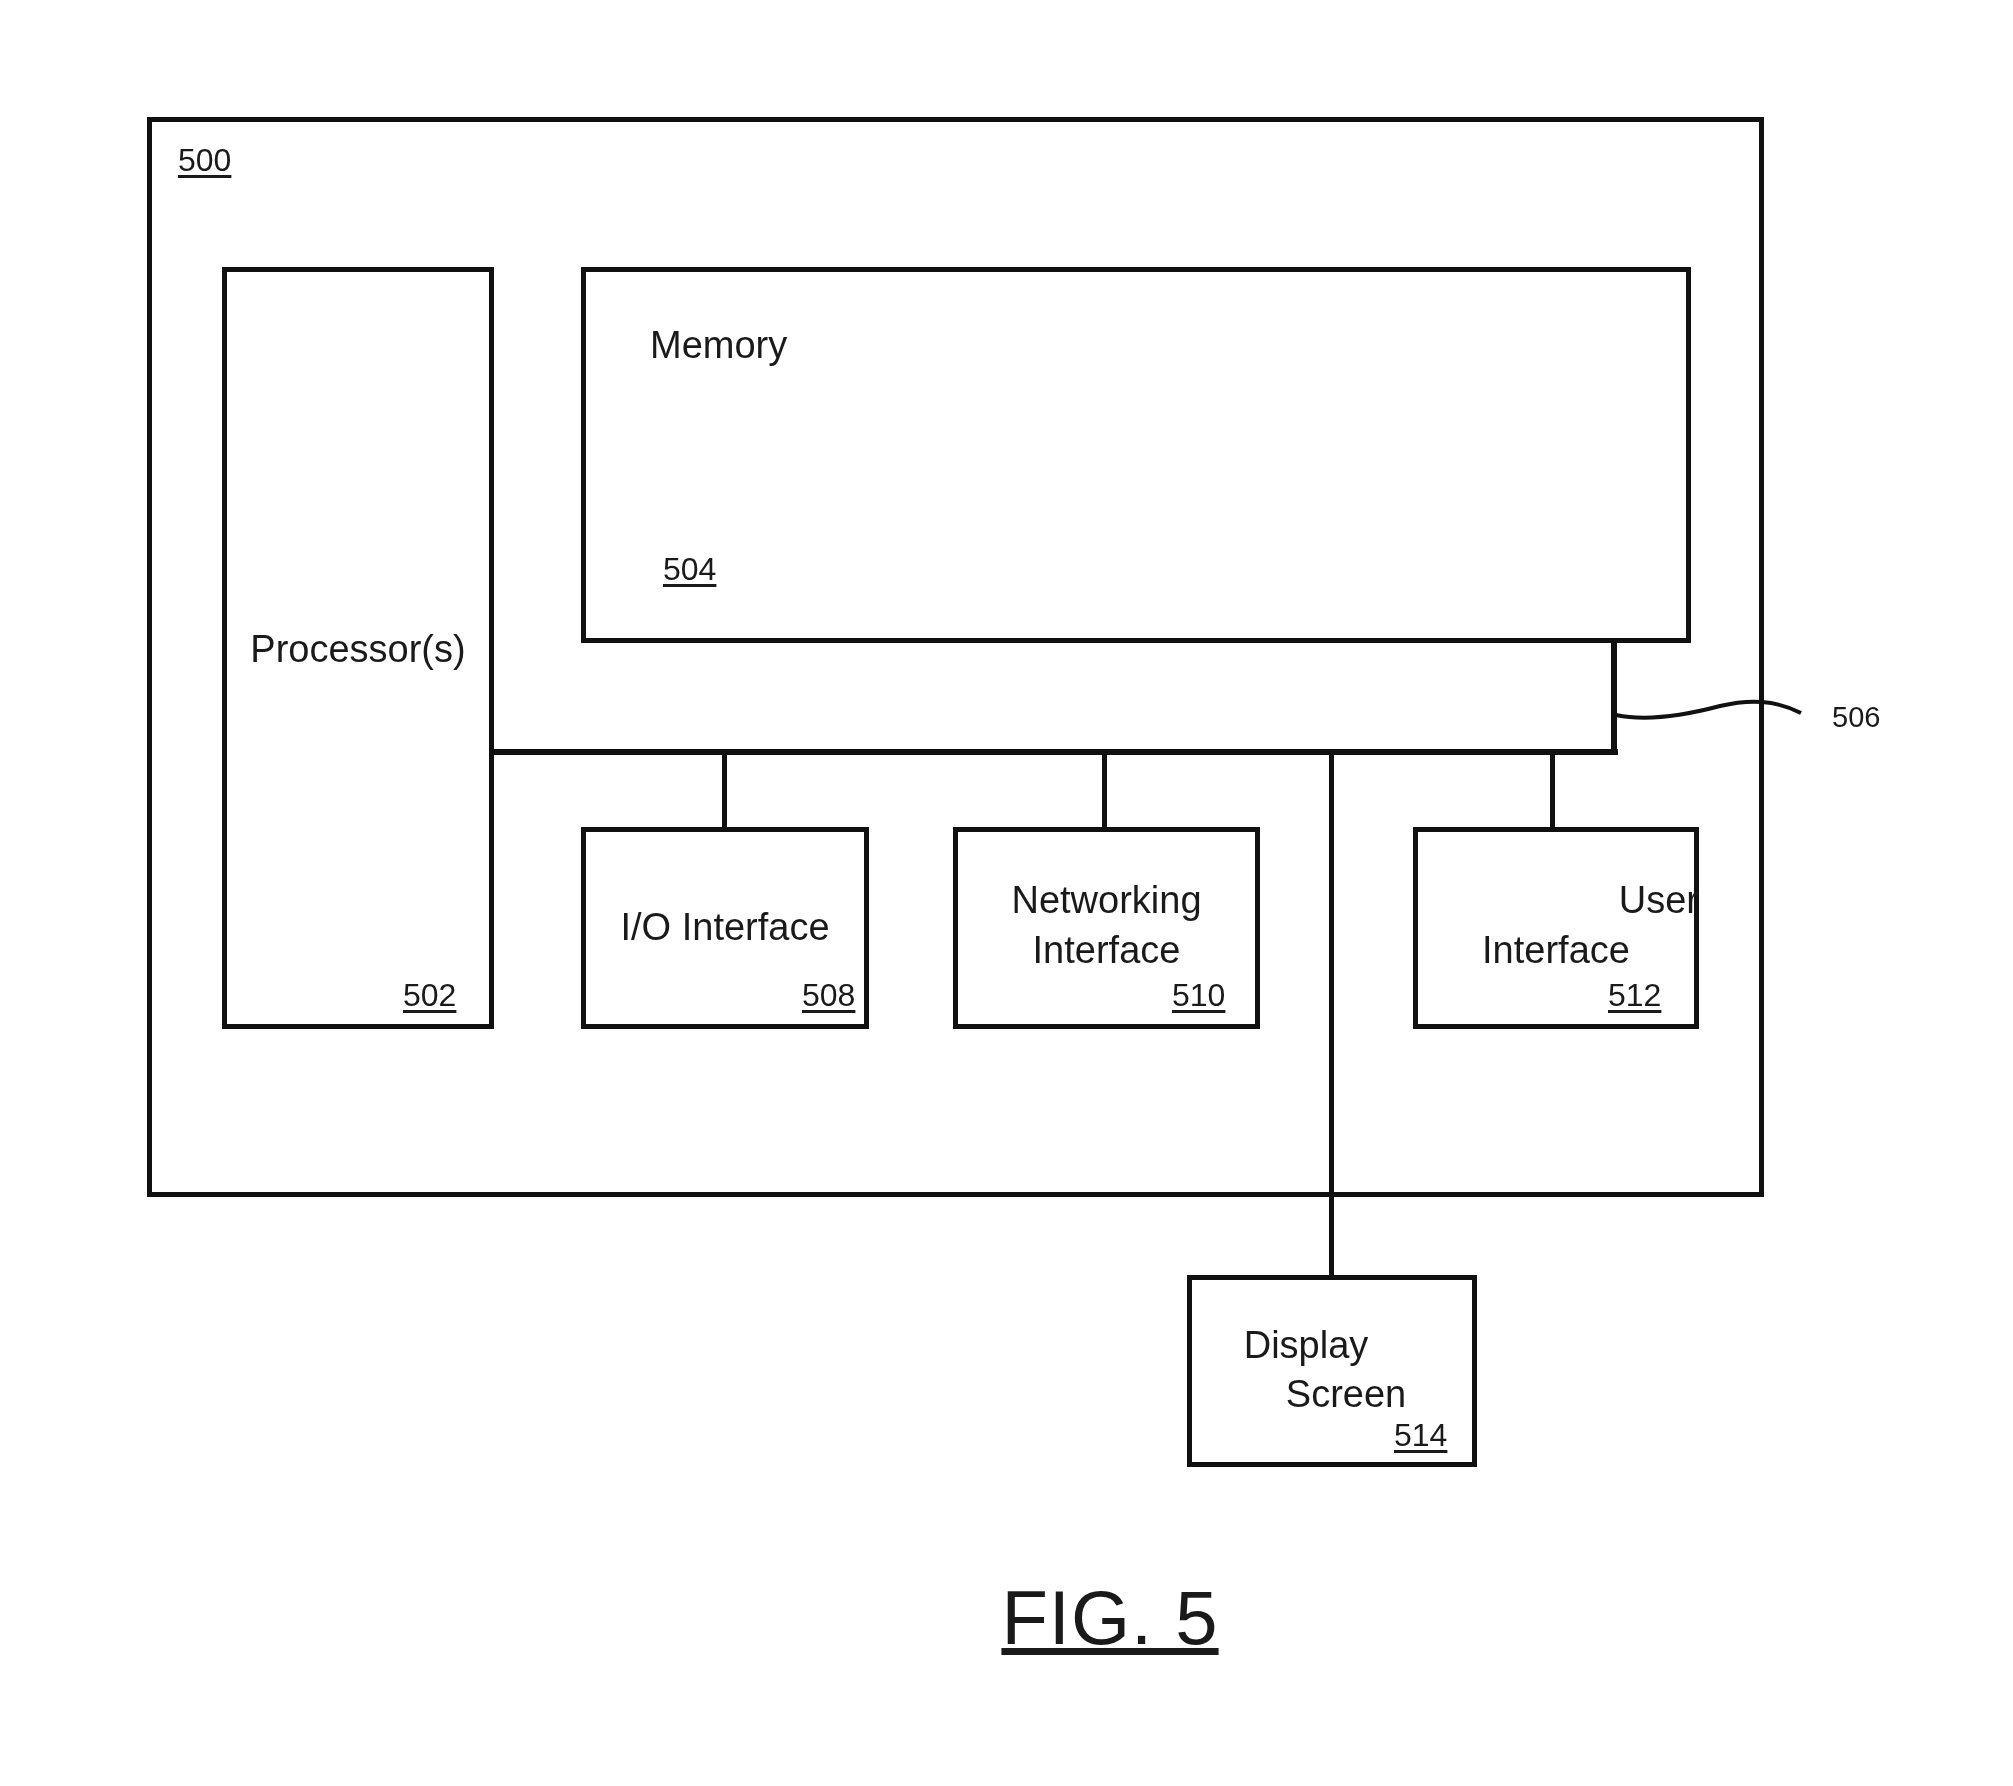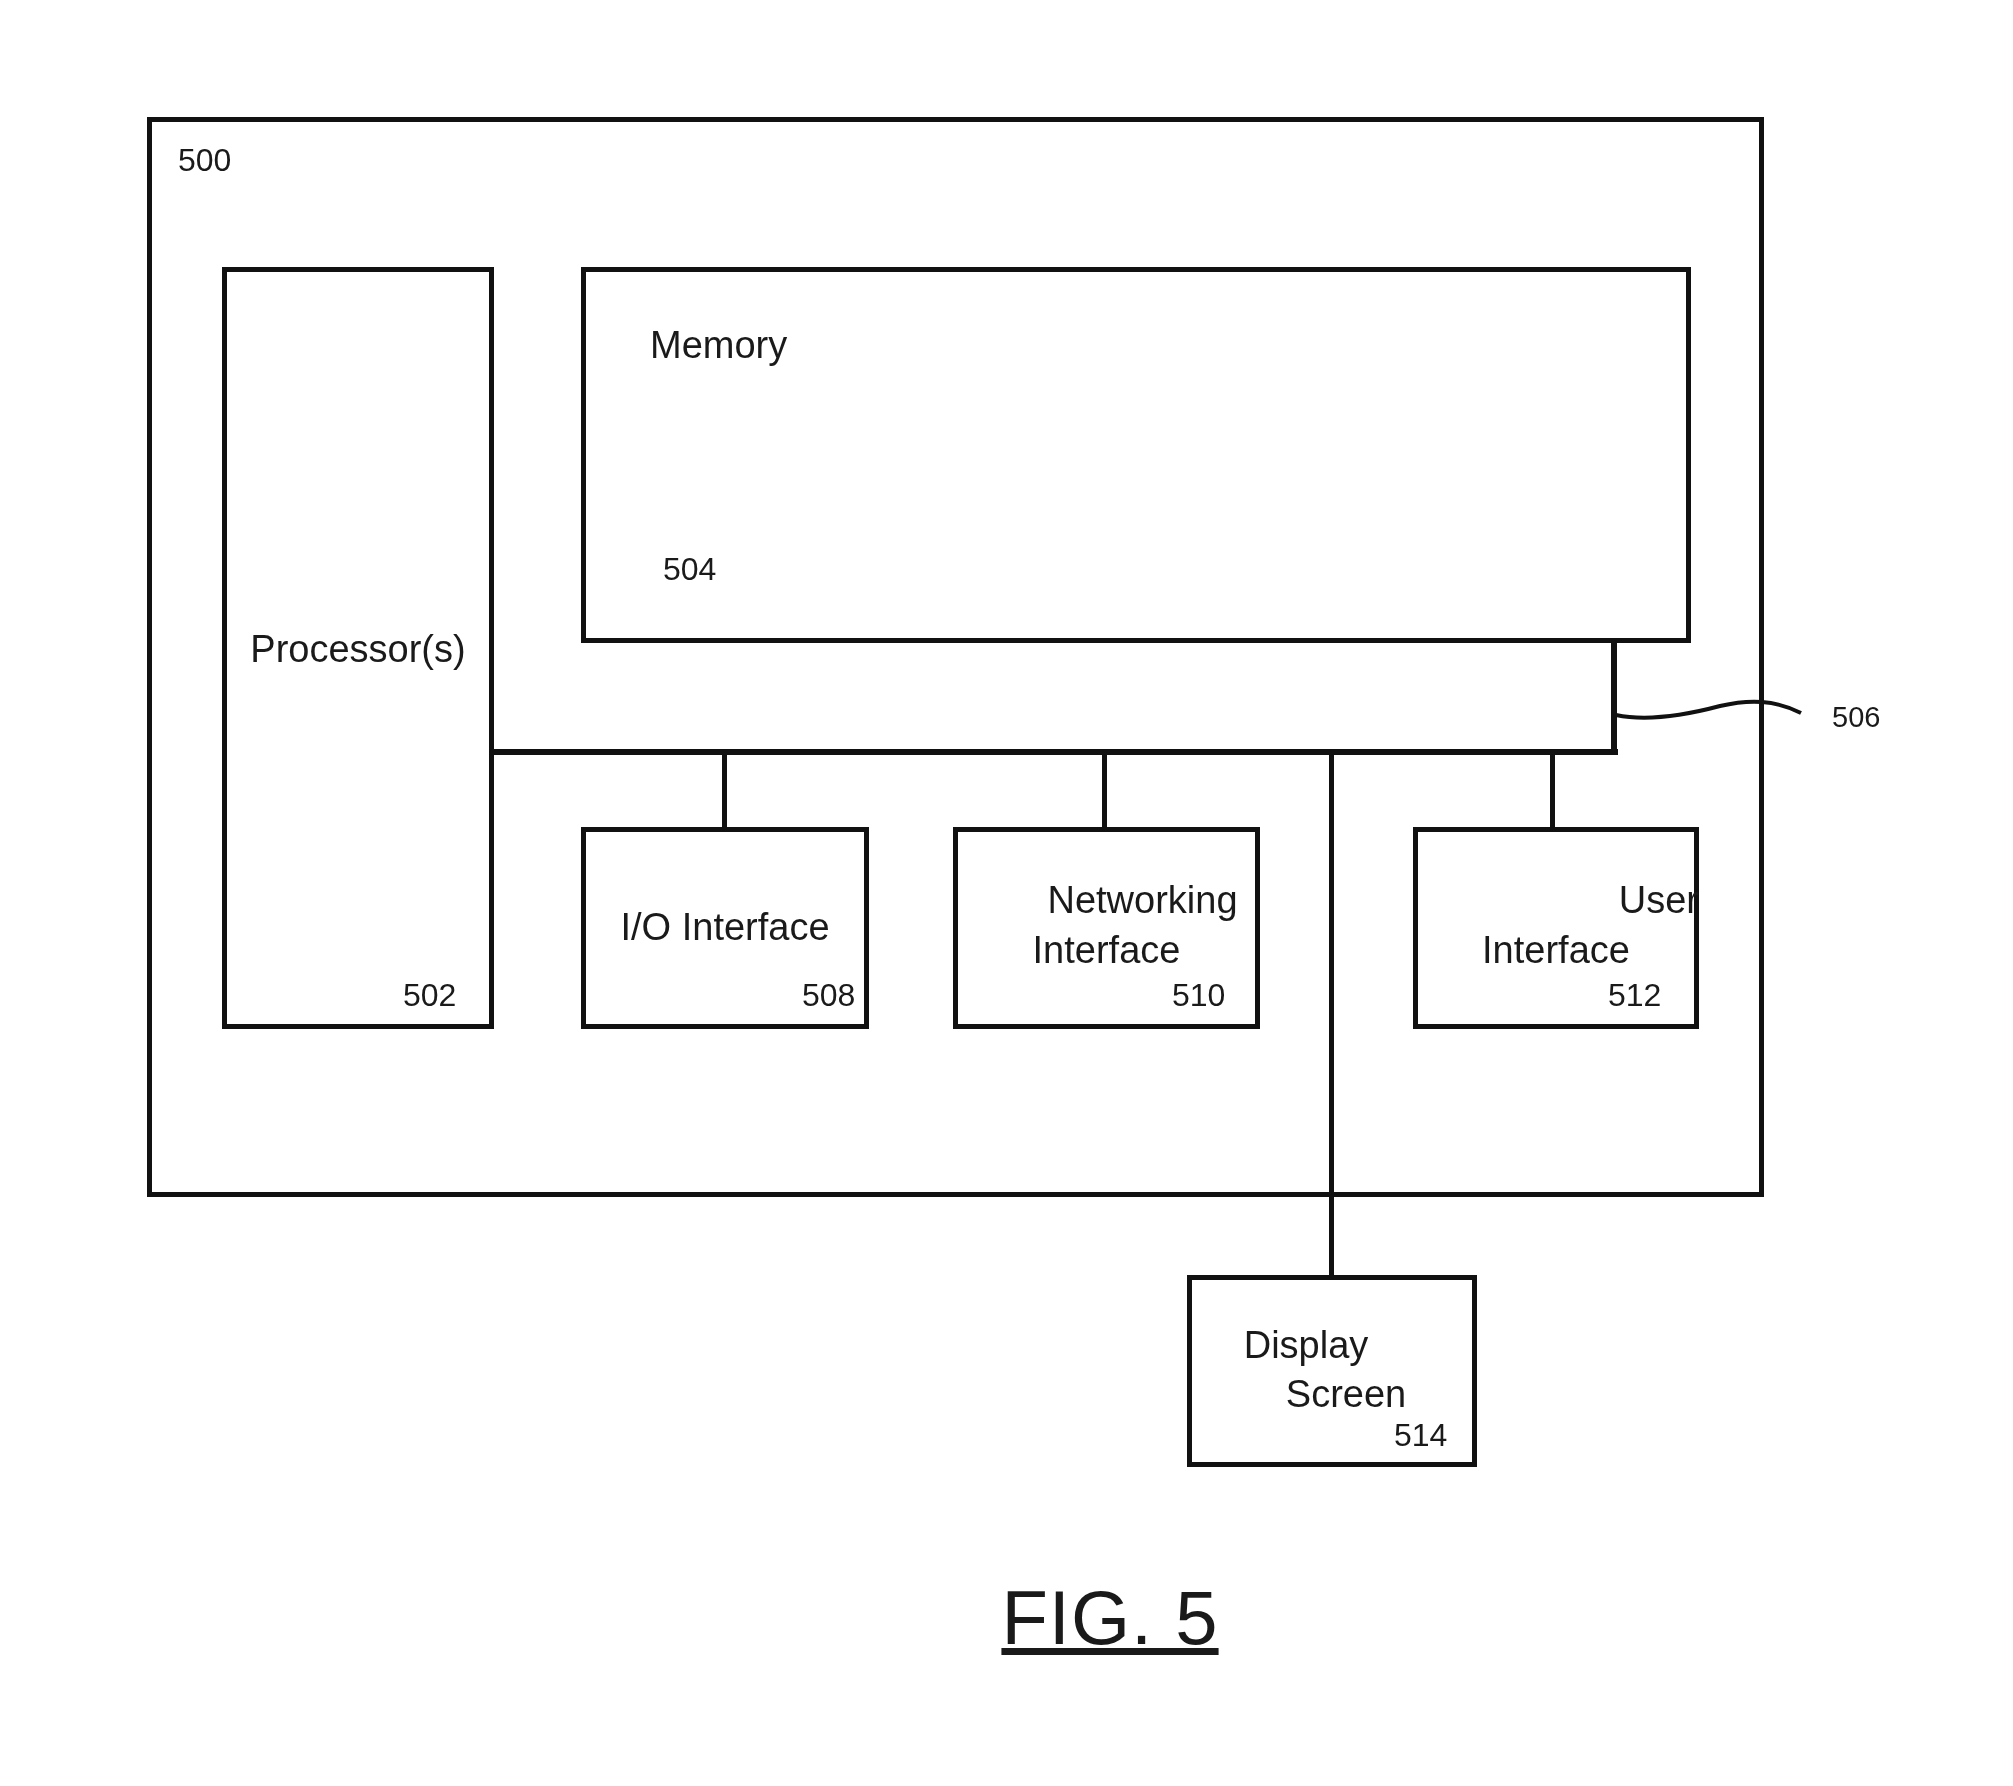--- a/index.html
+++ b/index.html
@@ -2,21 +2,21 @@
 <html><head>
 <meta charset="utf-8">
 <style>
   html, body { margin: 0; padding: 0; background: #ffffff; }
   body { width: 2013px; height: 1786px; position: relative; overflow: hidden;
          font-family: "Liberation Sans", "DejaVu Sans", sans-serif; color: #111; }
   .box { position: absolute; box-sizing: border-box; border: 5px solid #111; background: transparent; }
   .line { position: absolute; background: #111; }
   .lbl { position: absolute; font-size: 38px; line-height: 44px; color: #1a1a1a; white-space: nowrap; }
   .ref { position: absolute; font-size: 32px; line-height: 34px; color: #1a1a1a;
-         text-decoration-thickness: 3px; text-underline-offset: 4px; text-align: center; }
+         text-decoration: underline; text-decoration-thickness: 3px; text-underline-offset: 4px; text-align: center; }
   .center { text-align: center; }
   #fig { position: absolute; left: 960px; top: 1575px; width: 300px; text-align: center;
          font-size: 76px; line-height: 86px; color: #1a1a1a; letter-spacing: 1px; text-decoration: underline; }
   svg#leader { position: absolute; left: 0; top: 0; width: 2013px; height: 1786px; pointer-events: none; }
 </style>
 </head>
 <body>
 
 <div class="box" style="left:147px; top:117px; width:1617px; height:1080px;"></div>
 <span class="ref" style="left:178px; top:143px;">500</span>
@@ -39,21 +39,21 @@
 <svg id="leader" viewBox="0 0 2013 1786">
   <path d="M1616 715 C1650 722, 1690 714, 1720 706 C1750 699, 1775 700, 1801 713" fill="none" stroke="#111" stroke-width="4"></path>
 </svg>
 <span class="lbl" style="left:1832px; top:695px; font-size:29px;">506</span>
 
 <div class="box" style="left:581px; top:827px; width:288px; height:202px;"></div>
 <span class="lbl center" style="left:581px; width:288px; top:905px;">I/O Interface</span>
 <span class="ref" style="left:802px; top:978px;">508</span>
 
 <div class="box" style="left:953px; top:827px; width:307px; height:202px;"></div>
-<span class="lbl center" style="left:953px; width:307px; top:878px;padding-left:36px;">Networking</span>
+<span class="lbl center" style="left:953px; width:307px; top:878px;">Networking</span>
 <span class="lbl center" style="left:953px; width:307px; top:928px;">Interface</span>
 <span class="ref" style="left:1172px; top:978px;">510</span>
 
 <div class="box" style="left:1413px; top:827px; width:286px; height:202px;"></div>
 <span class="lbl center" style="left:1413px; width:286px; top:878px;text-align:right;">User</span>
 <span class="lbl center" style="left:1413px; width:286px; top:928px;">Interface</span>
 <span class="ref" style="left:1608px; top:978px;">512</span>
 
 <div class="box" style="left:1187px; top:1275px; width:290px; height:192px;"></div>
 <span class="lbl center" style="left:1168px; width:276px; top:1323px;">Display</span>

